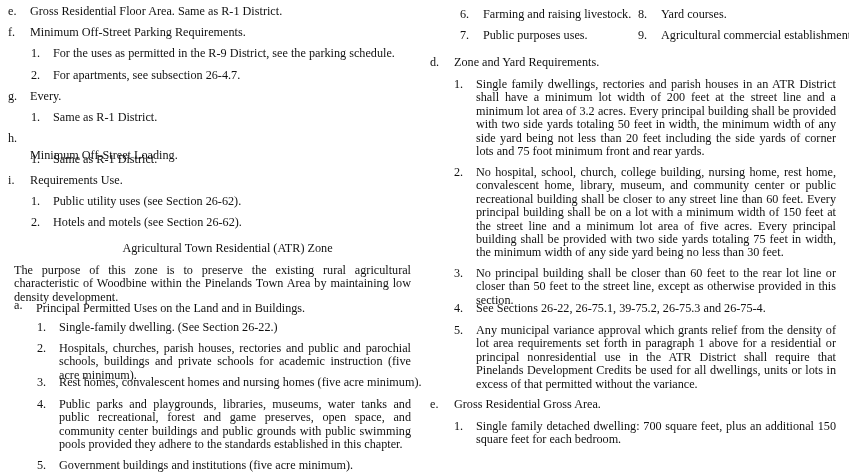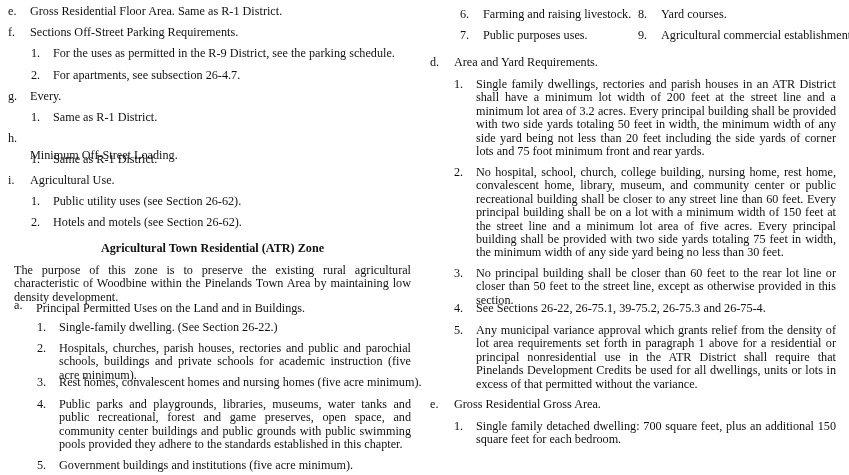--- a/index.html
+++ b/index.html
@@ -5,54 +5,54 @@
     html, body { margin: 0; padding: 0; background: #ffffff; }
     body {
       width: 849px; height: 475px; overflow: hidden; position: relative;
       font-family: "Liberation Serif", "DejaVu Serif", serif;
       font-size: 12.2px; color: #111111; line-height: 13.4px;
     }
     .page { position: absolute; left: 0; top: 0; width: 849px; height: 475px; }
     .abs { position: absolute; white-space: nowrap; }
     .lbl { position: absolute; }
     .para { position: absolute; white-space: normal; text-align: justify; text-align-last: left; }
-    .heading { font-weight: bold; }
+    .heading { font-weight: normal; padding-left: 15px; }
   </style>
 </head>
 <body>
 
 <div class="page">
 
   <div>
     <span class="lbl" style="left:8px;top:5px">e.</span>
     <span class="abs" style="left:30px;top:5px">Gross Residential Floor Area. Same as R-1 District.</span>
 
     <span class="lbl" style="left:8px;top:26px">f.</span>
-    <span class="abs" style="left:30px;top:26px">Sections Off-Street Parking Requirements.</span>
+    <span class="abs" style="left:30px;top:26px">Minimum Off-Street Parking Requirements.</span>
 
     <span class="lbl" style="left:31px;top:47px">1.</span>
     <span class="abs" style="left:53px;top:47px">For the uses as permitted in the R-9 District, see the parking schedule.</span>
 
     <span class="lbl" style="left:31px;top:69px">2.</span>
     <span class="abs" style="left:53px;top:69px">For apartments, see subsection 26-4.7.</span>
 
     <span class="lbl" style="left:8px;top:90px">g.</span>
     <span class="abs" style="left:30px;top:90px">Every.</span>
 
     <span class="lbl" style="left:31px;top:111px">1.</span>
     <span class="abs" style="left:53px;top:111px">Same as R-1 District.</span>
 
     <span class="lbl" style="left:8px;top:132px">h.</span>
     <span class="abs" style="left:30px;top:149px">Minimum Off-Street Loading.</span>
 
     <span class="lbl" style="left:31px;top:153px">1.</span>
     <span class="abs" style="left:53px;top:153px">Same as R-1 District.</span>
 
     <span class="lbl" style="left:8px;top:174px">i.</span>
-    <span class="abs" style="left:30px;top:174px">Agricultural Use.</span>
+    <span class="abs" style="left:30px;top:174px">Requirements Use.</span>
 
     <span class="lbl" style="left:31px;top:195px">1.</span>
     <span class="abs" style="left:53px;top:195px">Public utility uses (see Section 26-62).</span>
 
     <span class="lbl" style="left:31px;top:216px">2.</span>
     <span class="abs" style="left:53px;top:216px">Hotels and motels (see Section 26-62).</span>
 
     <div class="abs heading" style="left:0;width:425px;text-align:center;top:242px">Agricultural Town Residential (ATR) Zone</div>
 
     <div class="para" style="left:14px;top:264px;width:397px">The purpose of this zone is to preserve the existing rural agricultural characteristic of Woodbine within the Pinelands Town Area by maintaining low density development.</div>
@@ -83,21 +83,21 @@
     <span class="lbl" style="left:460px;top:29px">7.</span>
     <span class="abs" style="left:483px;top:29px">Public purposes uses.</span>
 
     <span class="lbl" style="left:638px;top:8px">8.</span>
     <span class="abs" style="left:661px;top:8px">Yard courses.</span>
 
     <span class="lbl" style="left:638px;top:29px">9.</span>
     <span class="abs" style="left:661px;top:29px">Agricultural commercial establishments.</span>
 
     <span class="lbl" style="left:430px;top:56px">d.</span>
-    <span class="abs" style="left:454px;top:56px">Area and Yard Requirements.</span>
+    <span class="abs" style="left:454px;top:56px">Zone and Yard Requirements.</span>
 
     <span class="lbl" style="left:454px;top:78px">1.</span>
     <div class="para" style="left:476px;top:78px;width:360px">Single family dwellings, rectories and parish houses in an ATR District shall have a minimum lot width of 200 feet at the street line and a minimum lot area of 3.2 acres. Every principal building shall be provided with two side yards totaling 50 feet in width, the minimum width of any side yard being not less than 20 feet including the side yards of corner lots and 75 foot minimum front and rear yards.</div>
 
     <span class="lbl" style="left:454px;top:166px">2.</span>
     <div class="para" style="left:476px;top:166px;width:360px">No hospital, school, church, college building, nursing home, rest home, convalescent home, library, museum, and community center or public recreational building shall be closer to any street line than 60 feet. Every principal building shall be on a lot with a minimum width of 150 feet at the street line and a minimum lot area of five acres. Every principal building shall be provided with two side yards totaling 75 feet in width, the minimum width of any side yard being no less than 30 feet.</div>
 
     <span class="lbl" style="left:454px;top:267px">3.</span>
     <div class="para" style="left:476px;top:267px;width:360px">No principal building shall be closer than 60 feet to the rear lot line or closer than 50 feet to the street line, except as otherwise provided in this section.</div>
 

